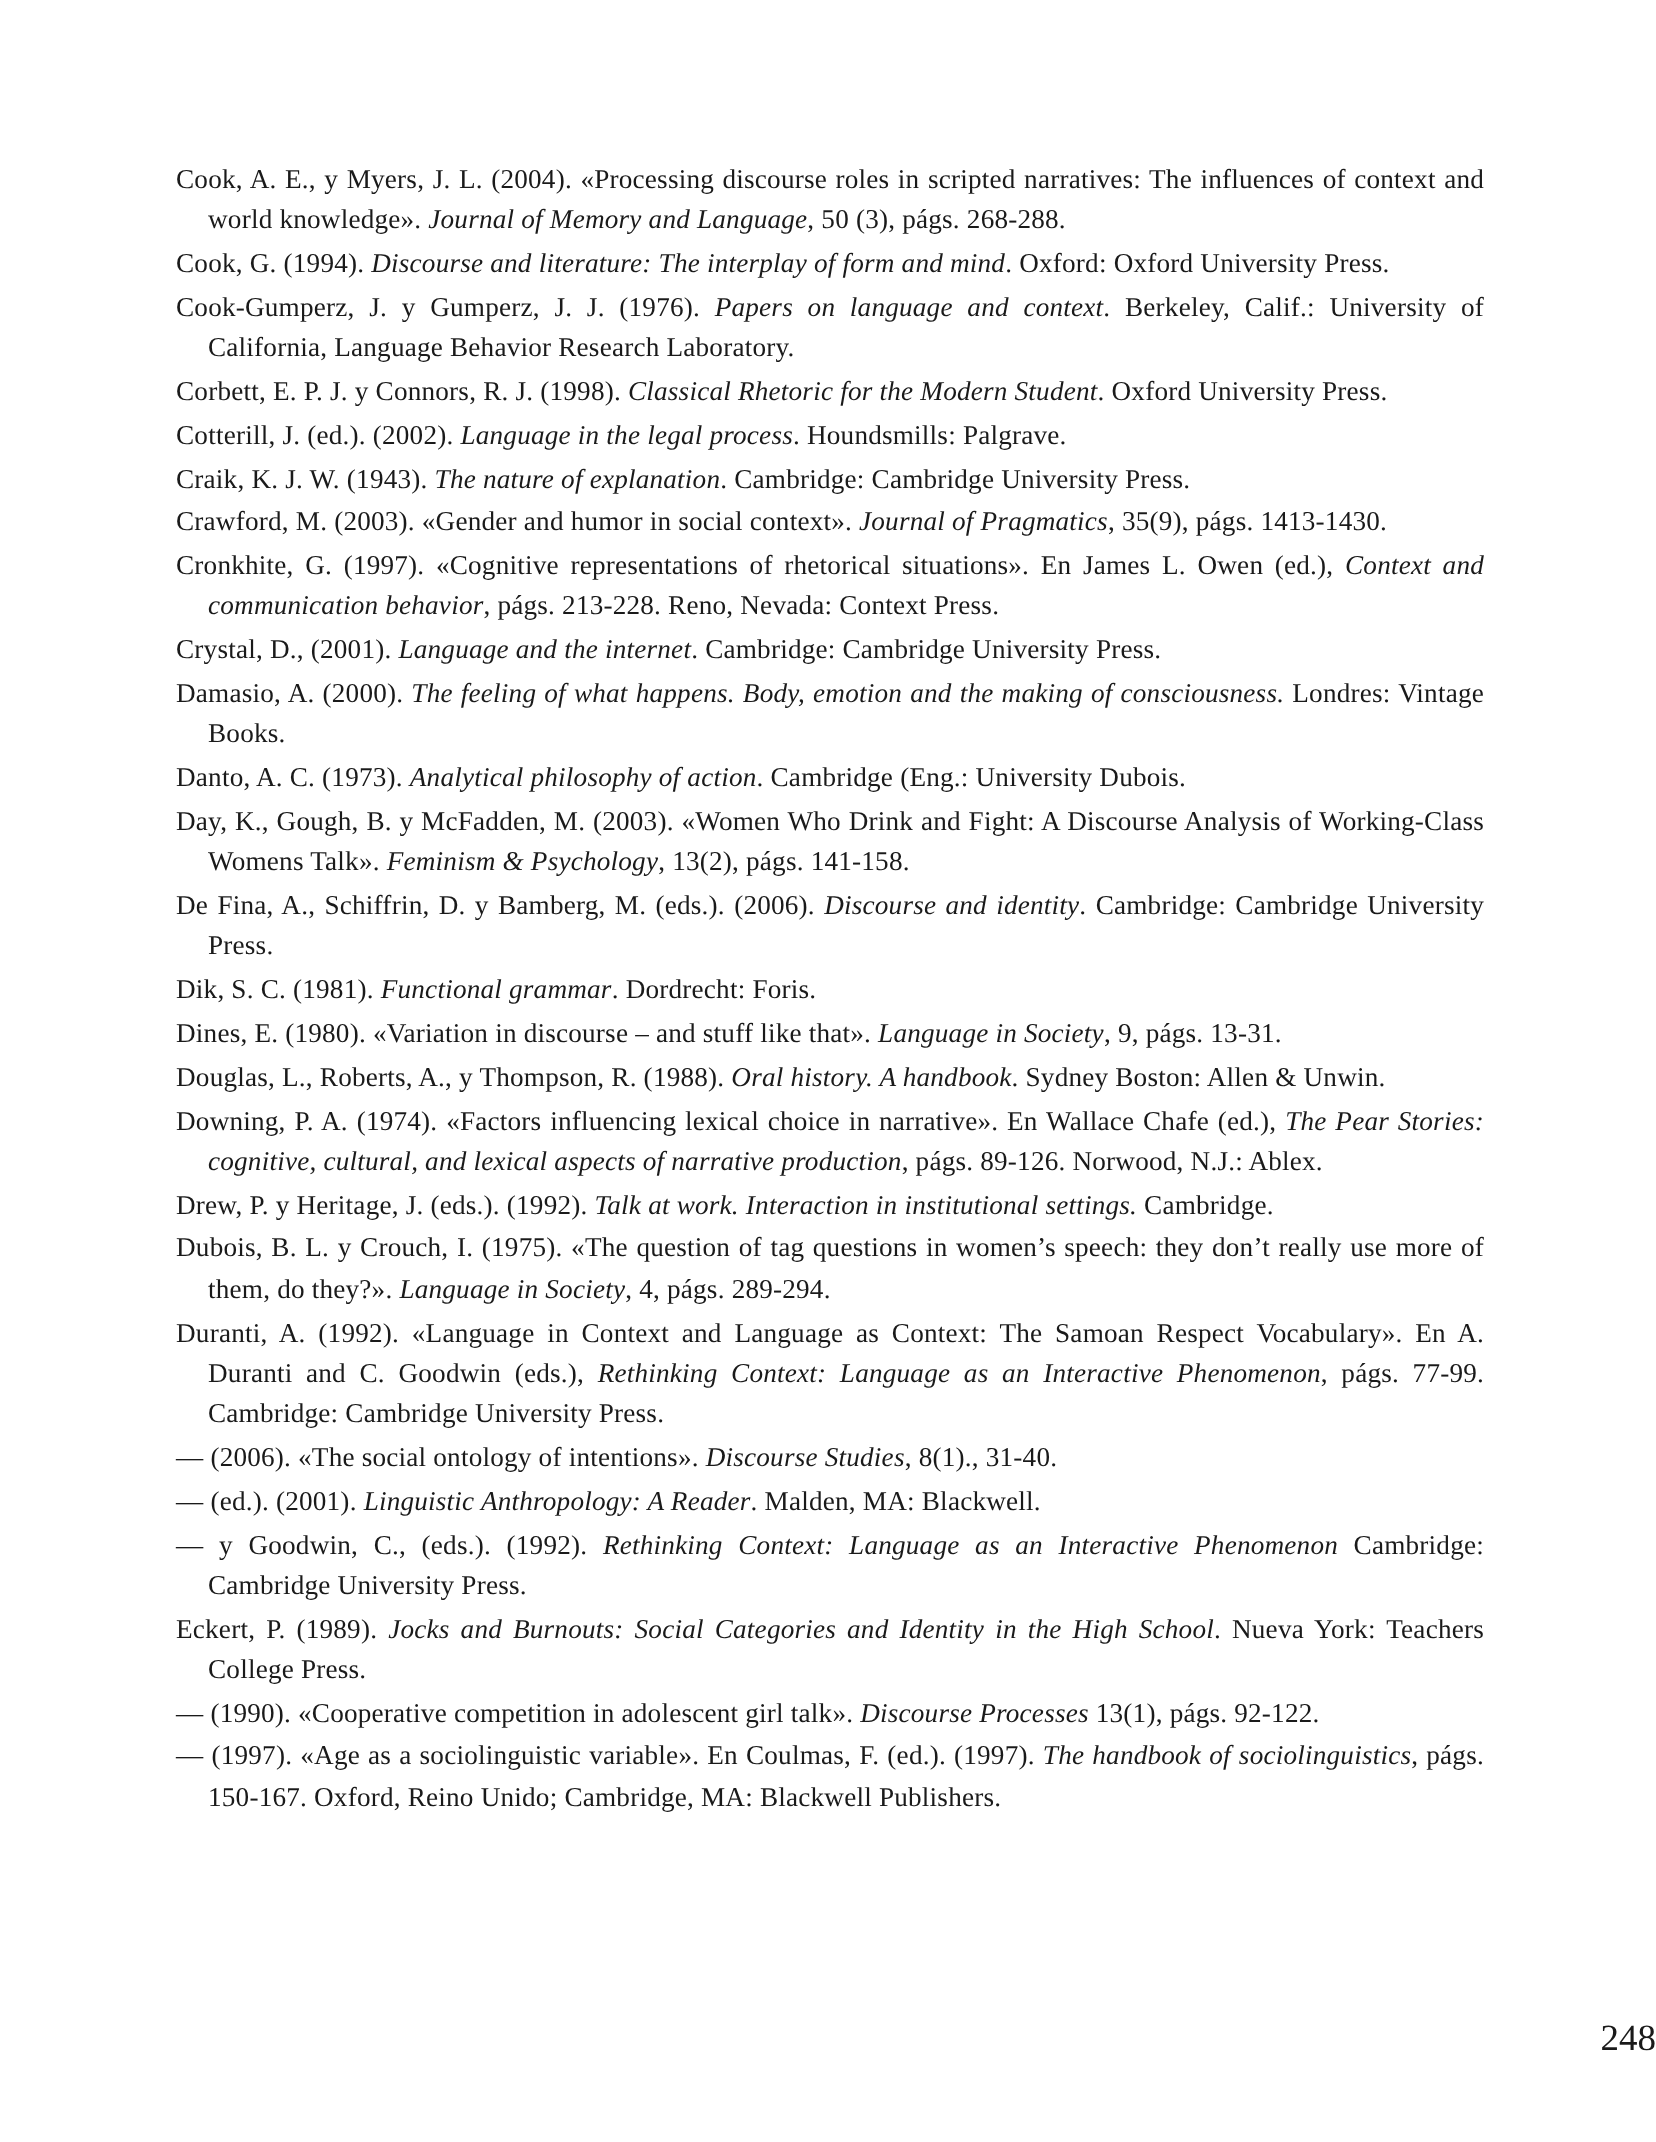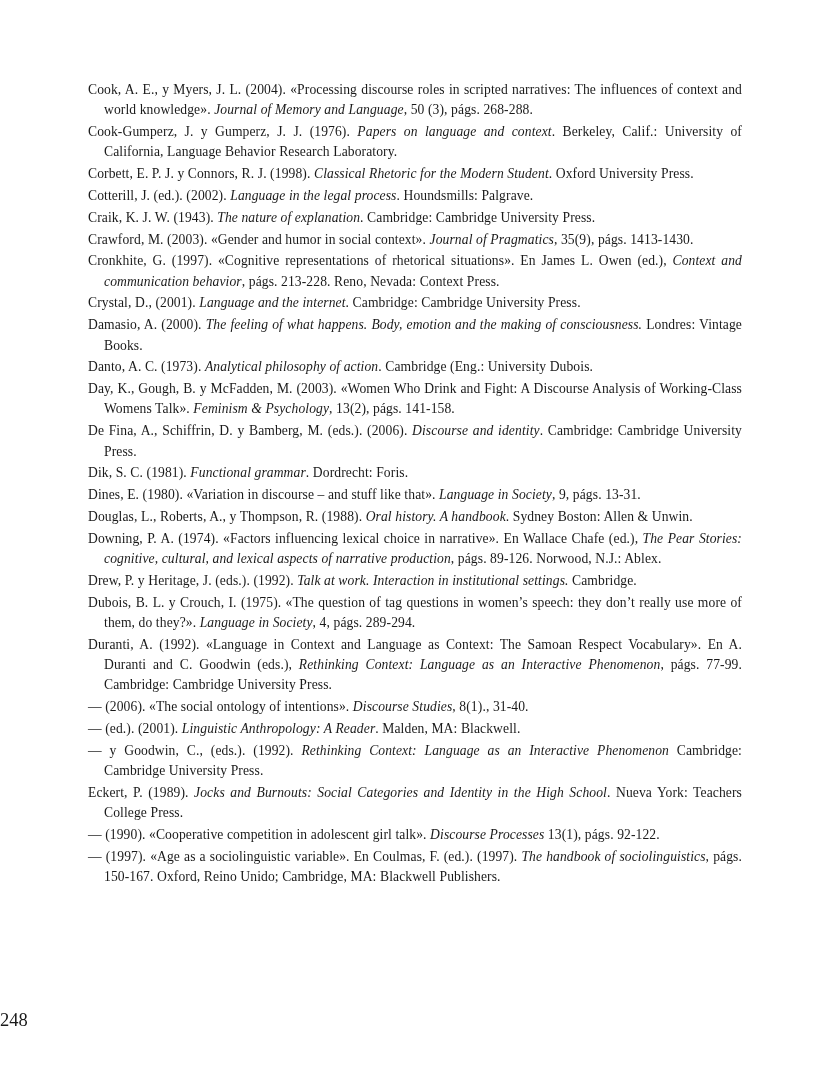--- a/index.html
+++ b/index.html
@@ -34,31 +34,32 @@
     letter-spacing: 0.1px;
   }
   p.ref em {
     font-style: italic;
   }
   .page-number {
     position: absolute;
     top: 1010px;
     left: 0;
     width: 828px;
-    text-align: left;
+    text-align: right;
     font-size: 18.5px;
     color: #1a1a1a;
   }
 </style>
 </head>
 <body>
 
 <div class="page">
   <div class="ref-list">
       <p class="ref"><span>Cook, A. E., y Myers, J. L. (2004). «Processing discourse roles in scripted narratives: The influences of context and world knowledge». </span><em>Journal of Memory and Language</em><span>, 50 (3), págs. 268-288.</span></p>
+      <p class="ref"><span>Cook, G. (1994). </span><em>Discourse and literature: The interplay of form and mind</em><span>. Oxford: Oxford University Press.</span></p>
       <p class="ref"><span>Cook-Gumperz, J. y Gumperz, J. J. (1976). </span><em>Papers on language and context</em><span>. Berkeley, Calif.: University of California, Language Behavior Research Laboratory.</span></p>
       <p class="ref"><span>Corbett, E. P. J. y Connors, R. J. (1998). </span><em>Classical Rhetoric for the Modern Student</em><span>. Oxford University Press.</span></p>
       <p class="ref"><span>Cotterill, J. (ed.). (2002). </span><em>Language in the legal process</em><span>. Houndsmills: Palgrave.</span></p>
       <p class="ref"><span>Craik, K. J. W. (1943). </span><em>The nature of explanation</em><span>. Cambridge: Cambridge University Press.</span></p>
       <p class="ref"><span>Crawford, M. (2003). «Gender and humor in social context». </span><em>Journal of Pragmatics</em><span>, 35(9), págs. 1413-1430.</span></p>
       <p class="ref"><span>Cronkhite, G. (1997). «Cognitive representations of rhetorical situations». En James L. Owen (ed.), </span><em>Context and communication behavior</em><span>, págs. 213-228. Reno, Nevada: Context Press.</span></p>
       <p class="ref"><span>Crystal, D., (2001). </span><em>Language and the internet</em><span>. Cambridge: Cambridge University Press.</span></p>
       <p class="ref"><span>Damasio, A. (2000). </span><em>The feeling of what happens. Body, emotion and the making of consciousness.</em><span> Londres: Vintage Books.</span></p>
       <p class="ref"><span>Danto, A. C. (1973). </span><em>Analytical philosophy of action</em><span>. Cambridge (Eng.: University Dubois.</span></p>
       <p class="ref"><span>Day, K., Gough, B. y McFadden, M. (2003). «Women Who Drink and Fight: A Discourse Analysis of Working-Class Womens Talk». </span><em>Feminism &amp; Psychology</em><span>, 13(2), págs. 141-158.</span></p>

